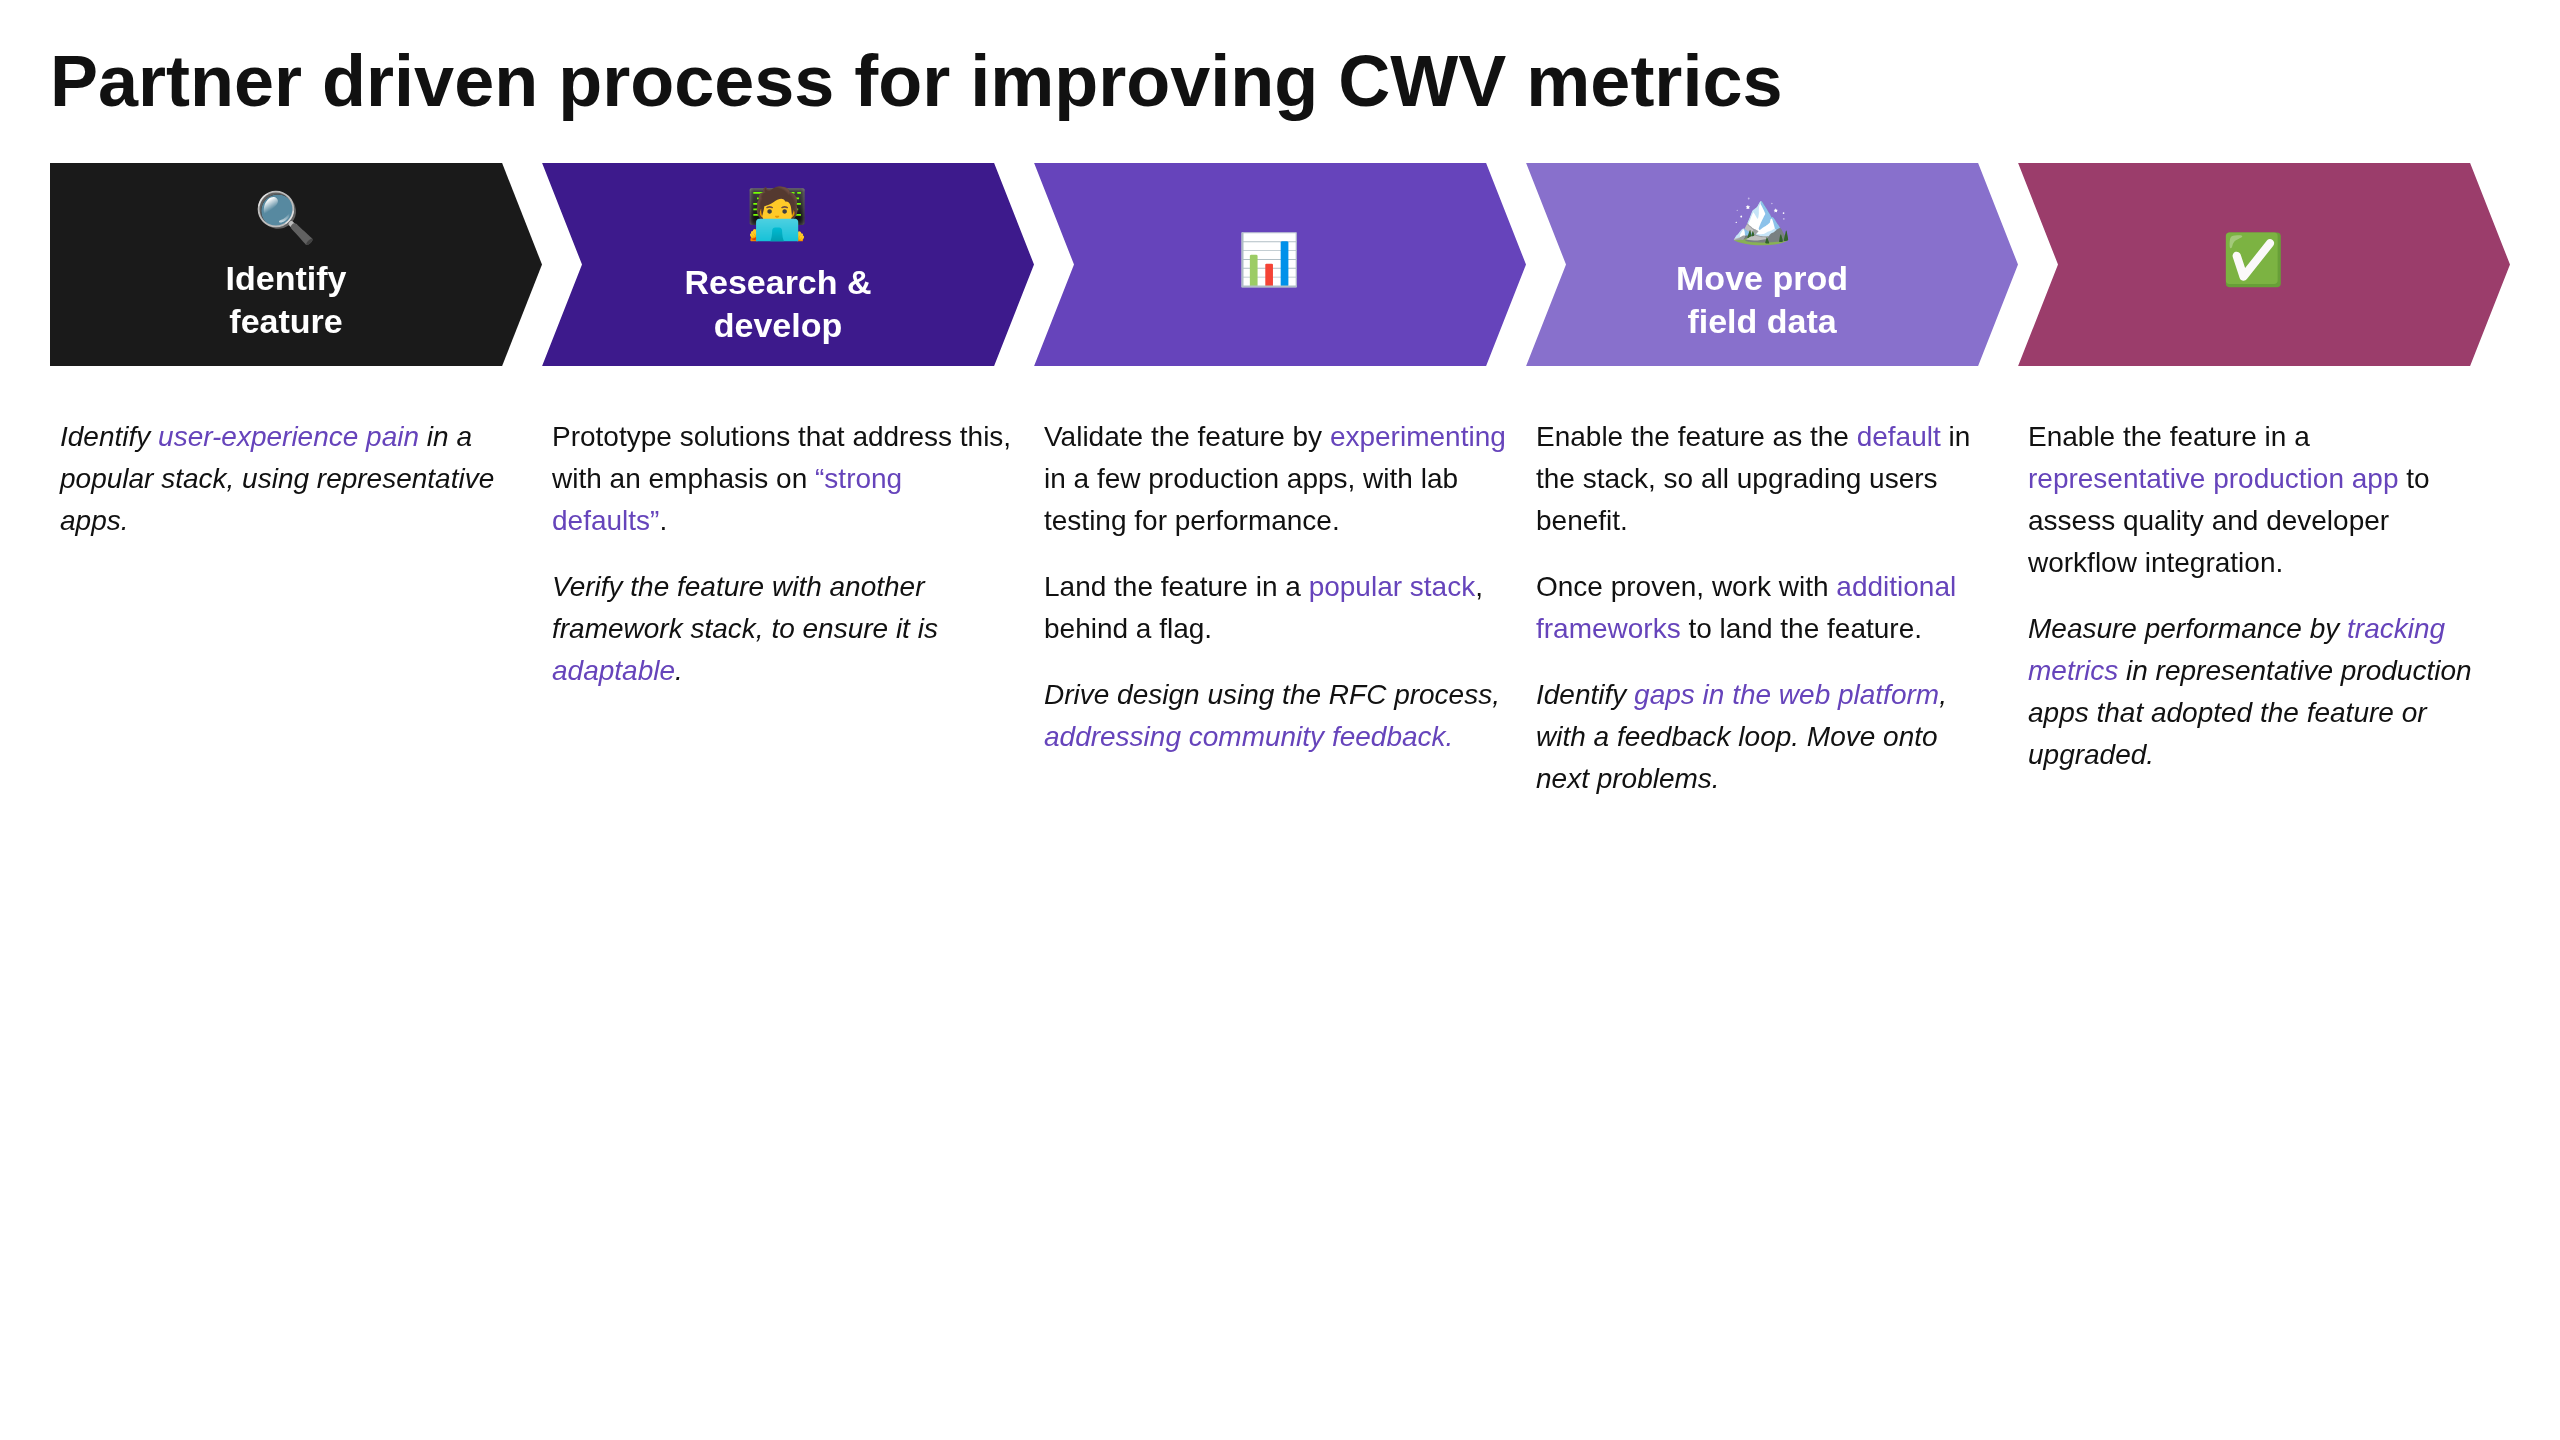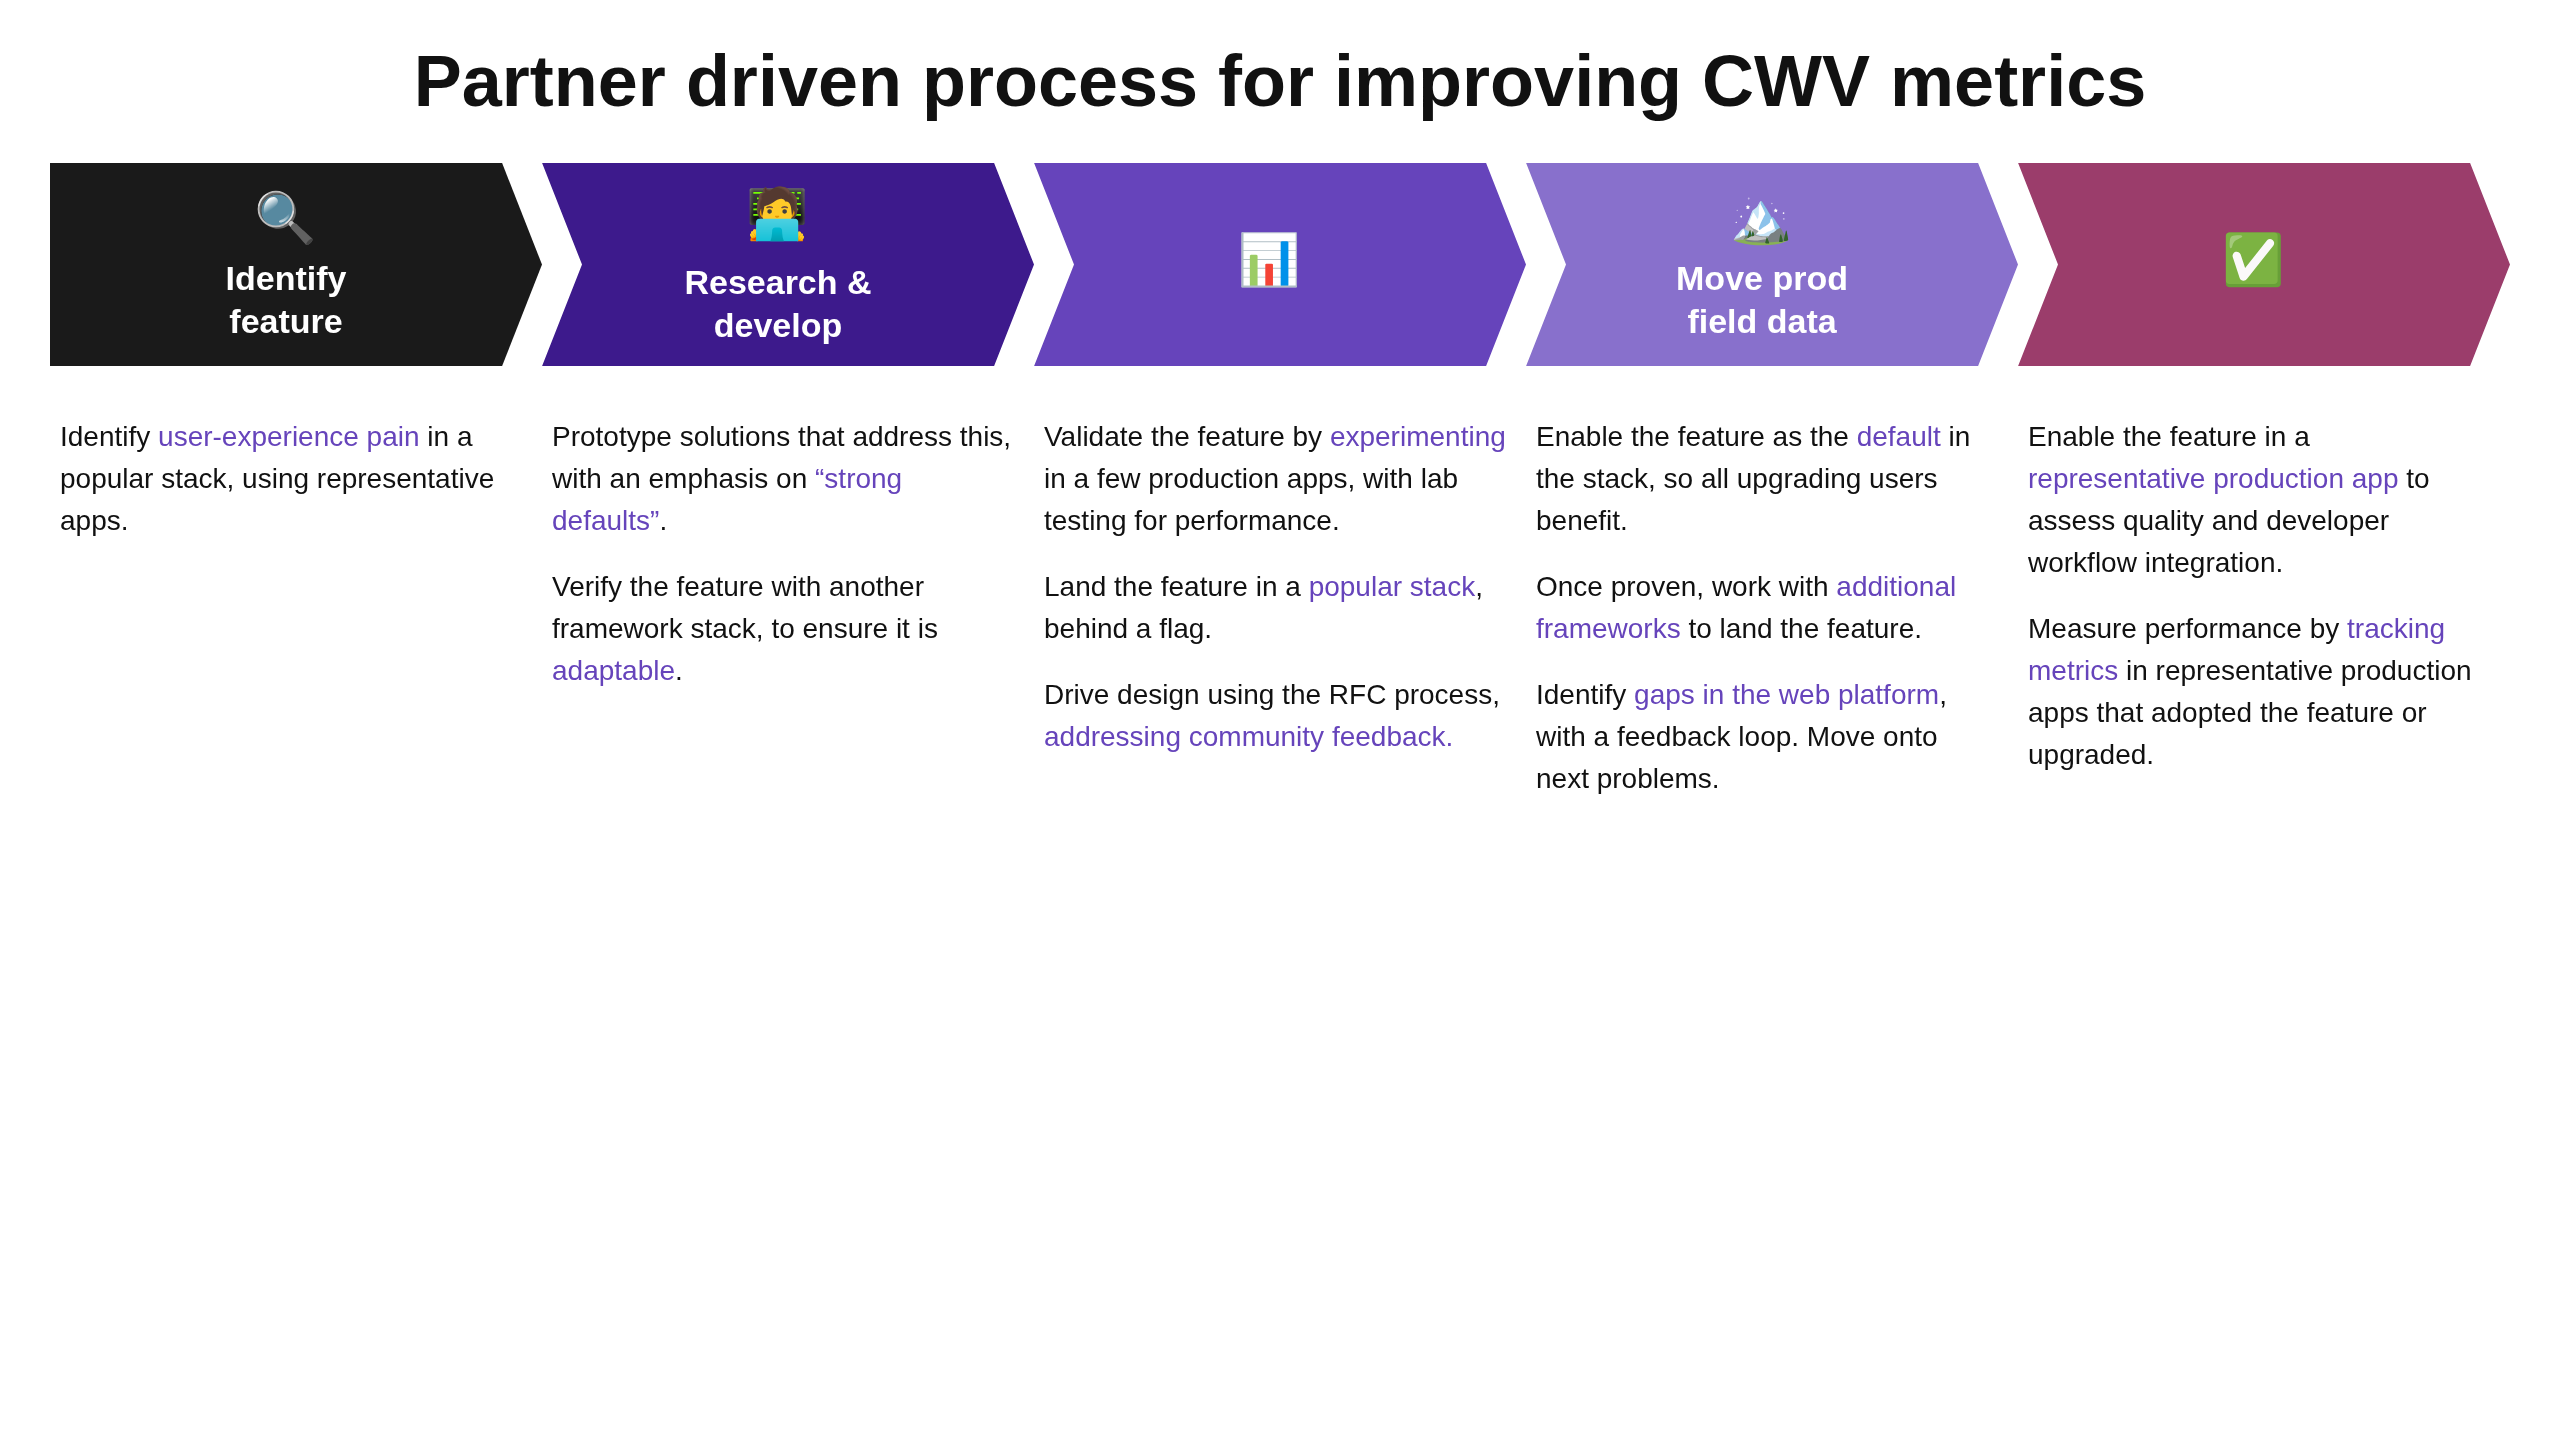--- a/index.html
+++ b/index.html
@@ -9,21 +9,20 @@
       padding: 40px 50px;
       width: 2560px;
       min-height: 1440px;
     }
     h1 {
       font-size: 72px;
       font-weight: 700;
       color: #111;
       margin-bottom: 40px;
       line-height: 1.15;
-      text-align: center;
     }
     .arrows-row {
       display: flex;
       align-items: stretch;
       margin-bottom: 50px;
       position: relative;
     }
     .arrow-item {
       position: relative;
       display: flex;
@@ -64,21 +63,21 @@
     .content-col {
       flex: 1;
       padding: 0 20px 0 10px;
       font-size: 28px;
       line-height: 1.5;
       color: #111;
     }
     .content-col p {
       margin-bottom: 24px;
     }
-    .content-col p:last-child { margin-bottom: 0; }
+    .content-col p:last-child { margin-bottom: 0; font-style: italic; }
     .link-purple { color: #6644bb; }
   </style>
 </head>
 <body>
 
 <h1>Partner driven process for improving CWV metrics</h1>
 
 <div class="arrows-row">
 <div class="arrow-item col-black">
       <div class="icon">🔍</div>

